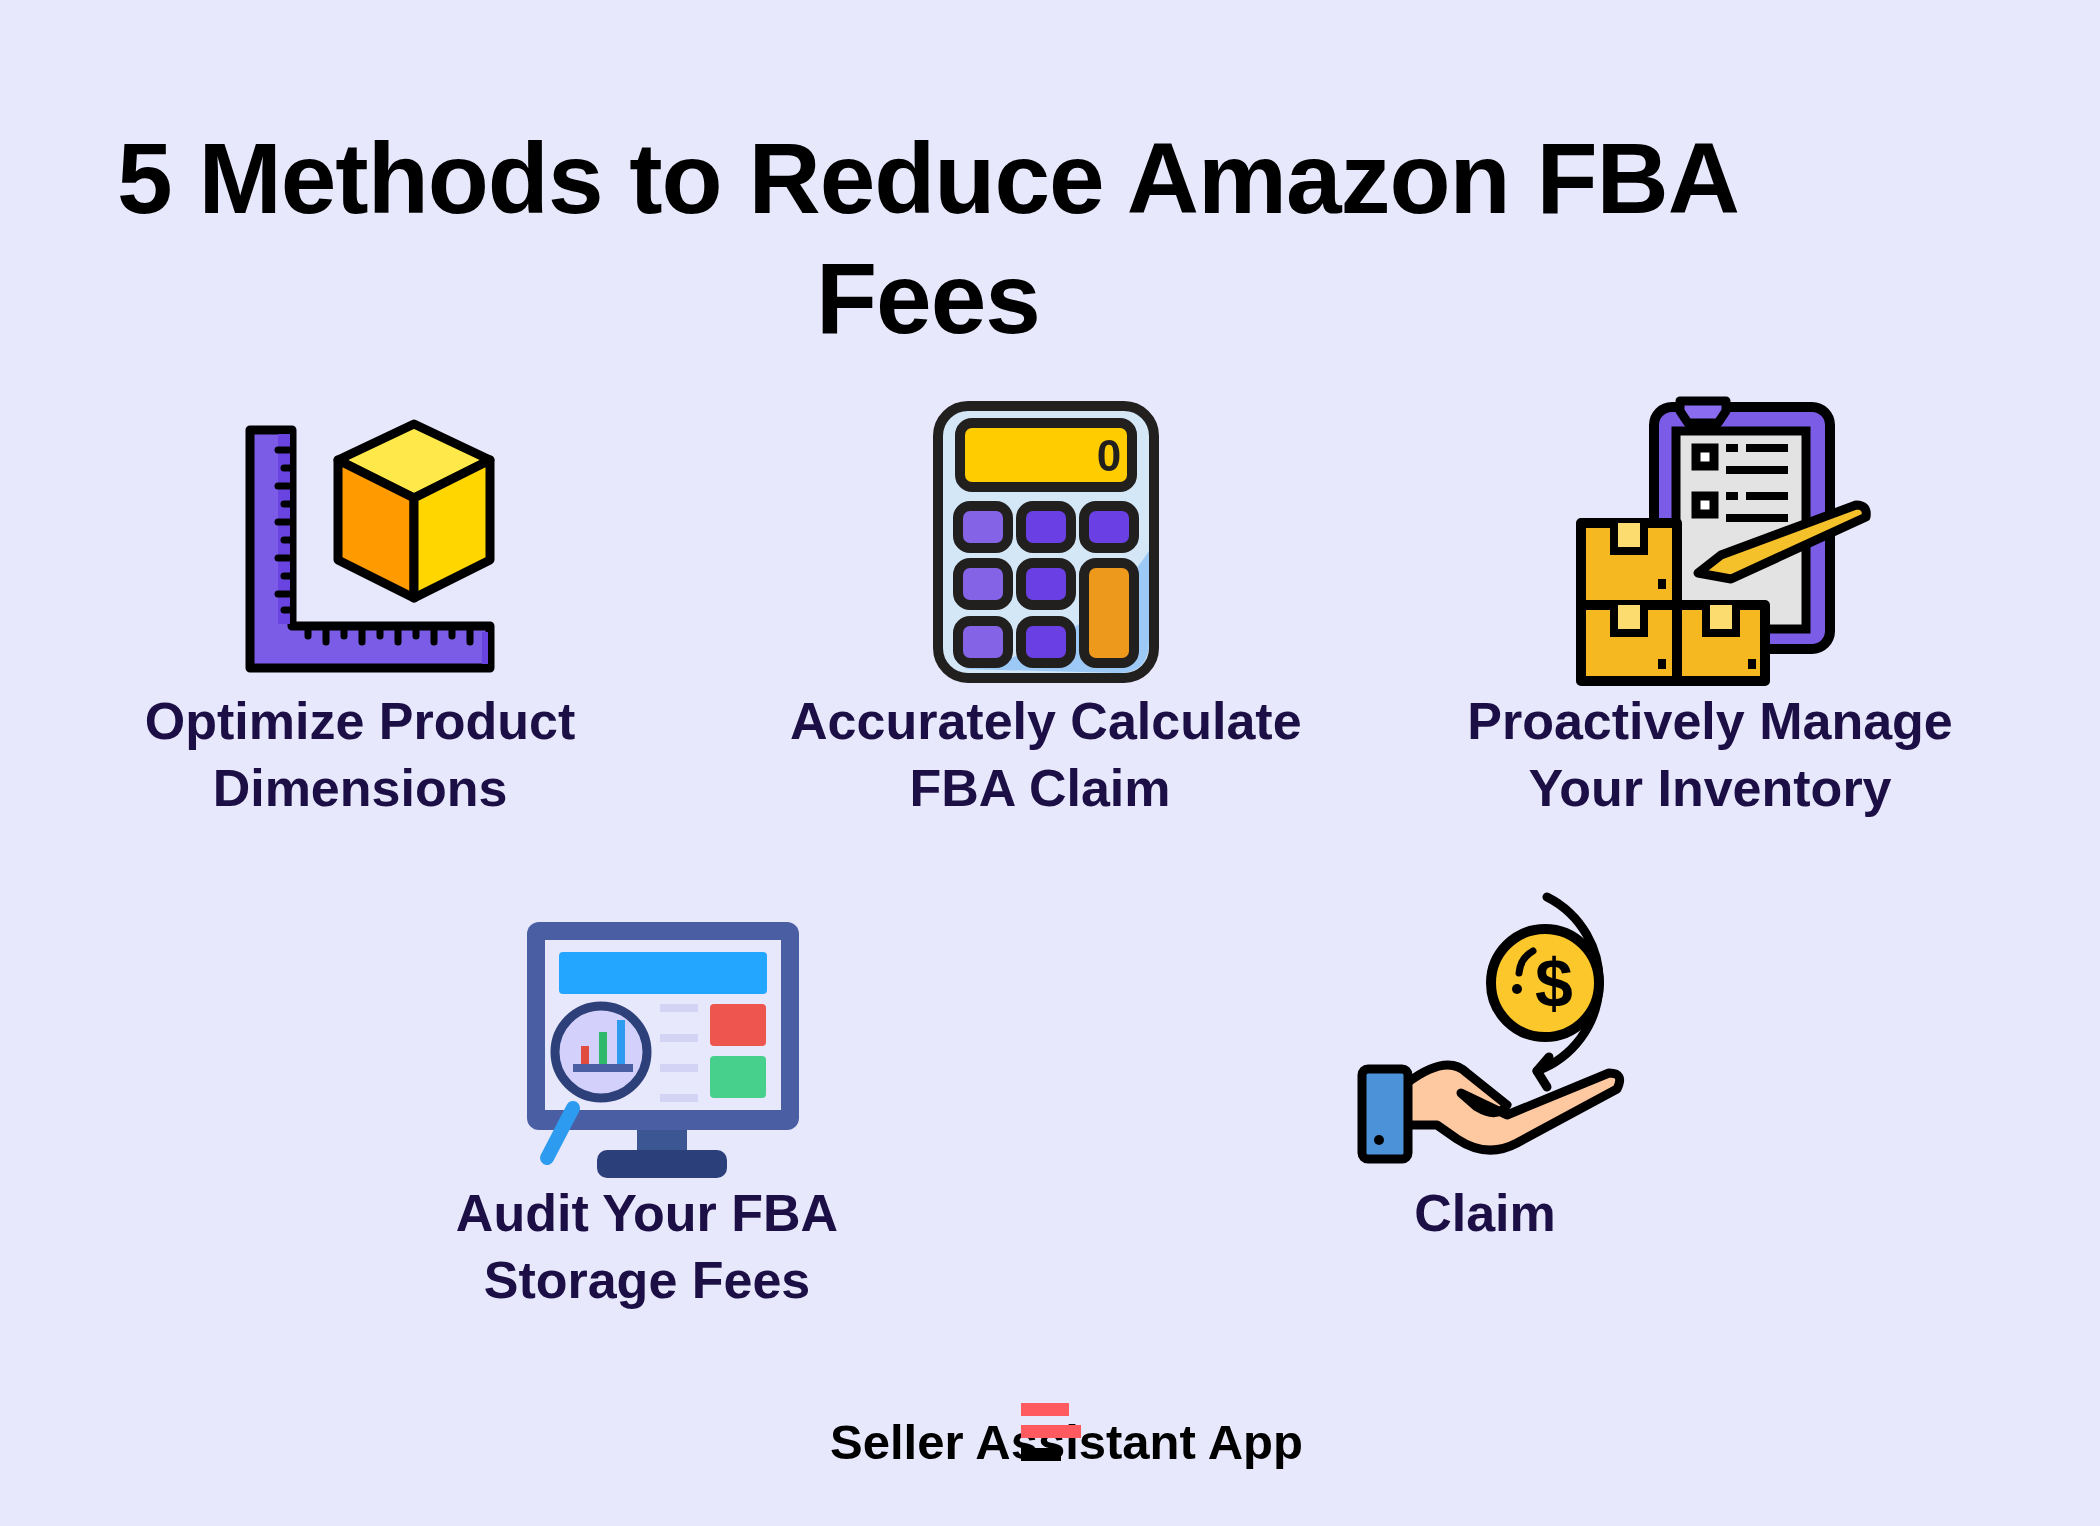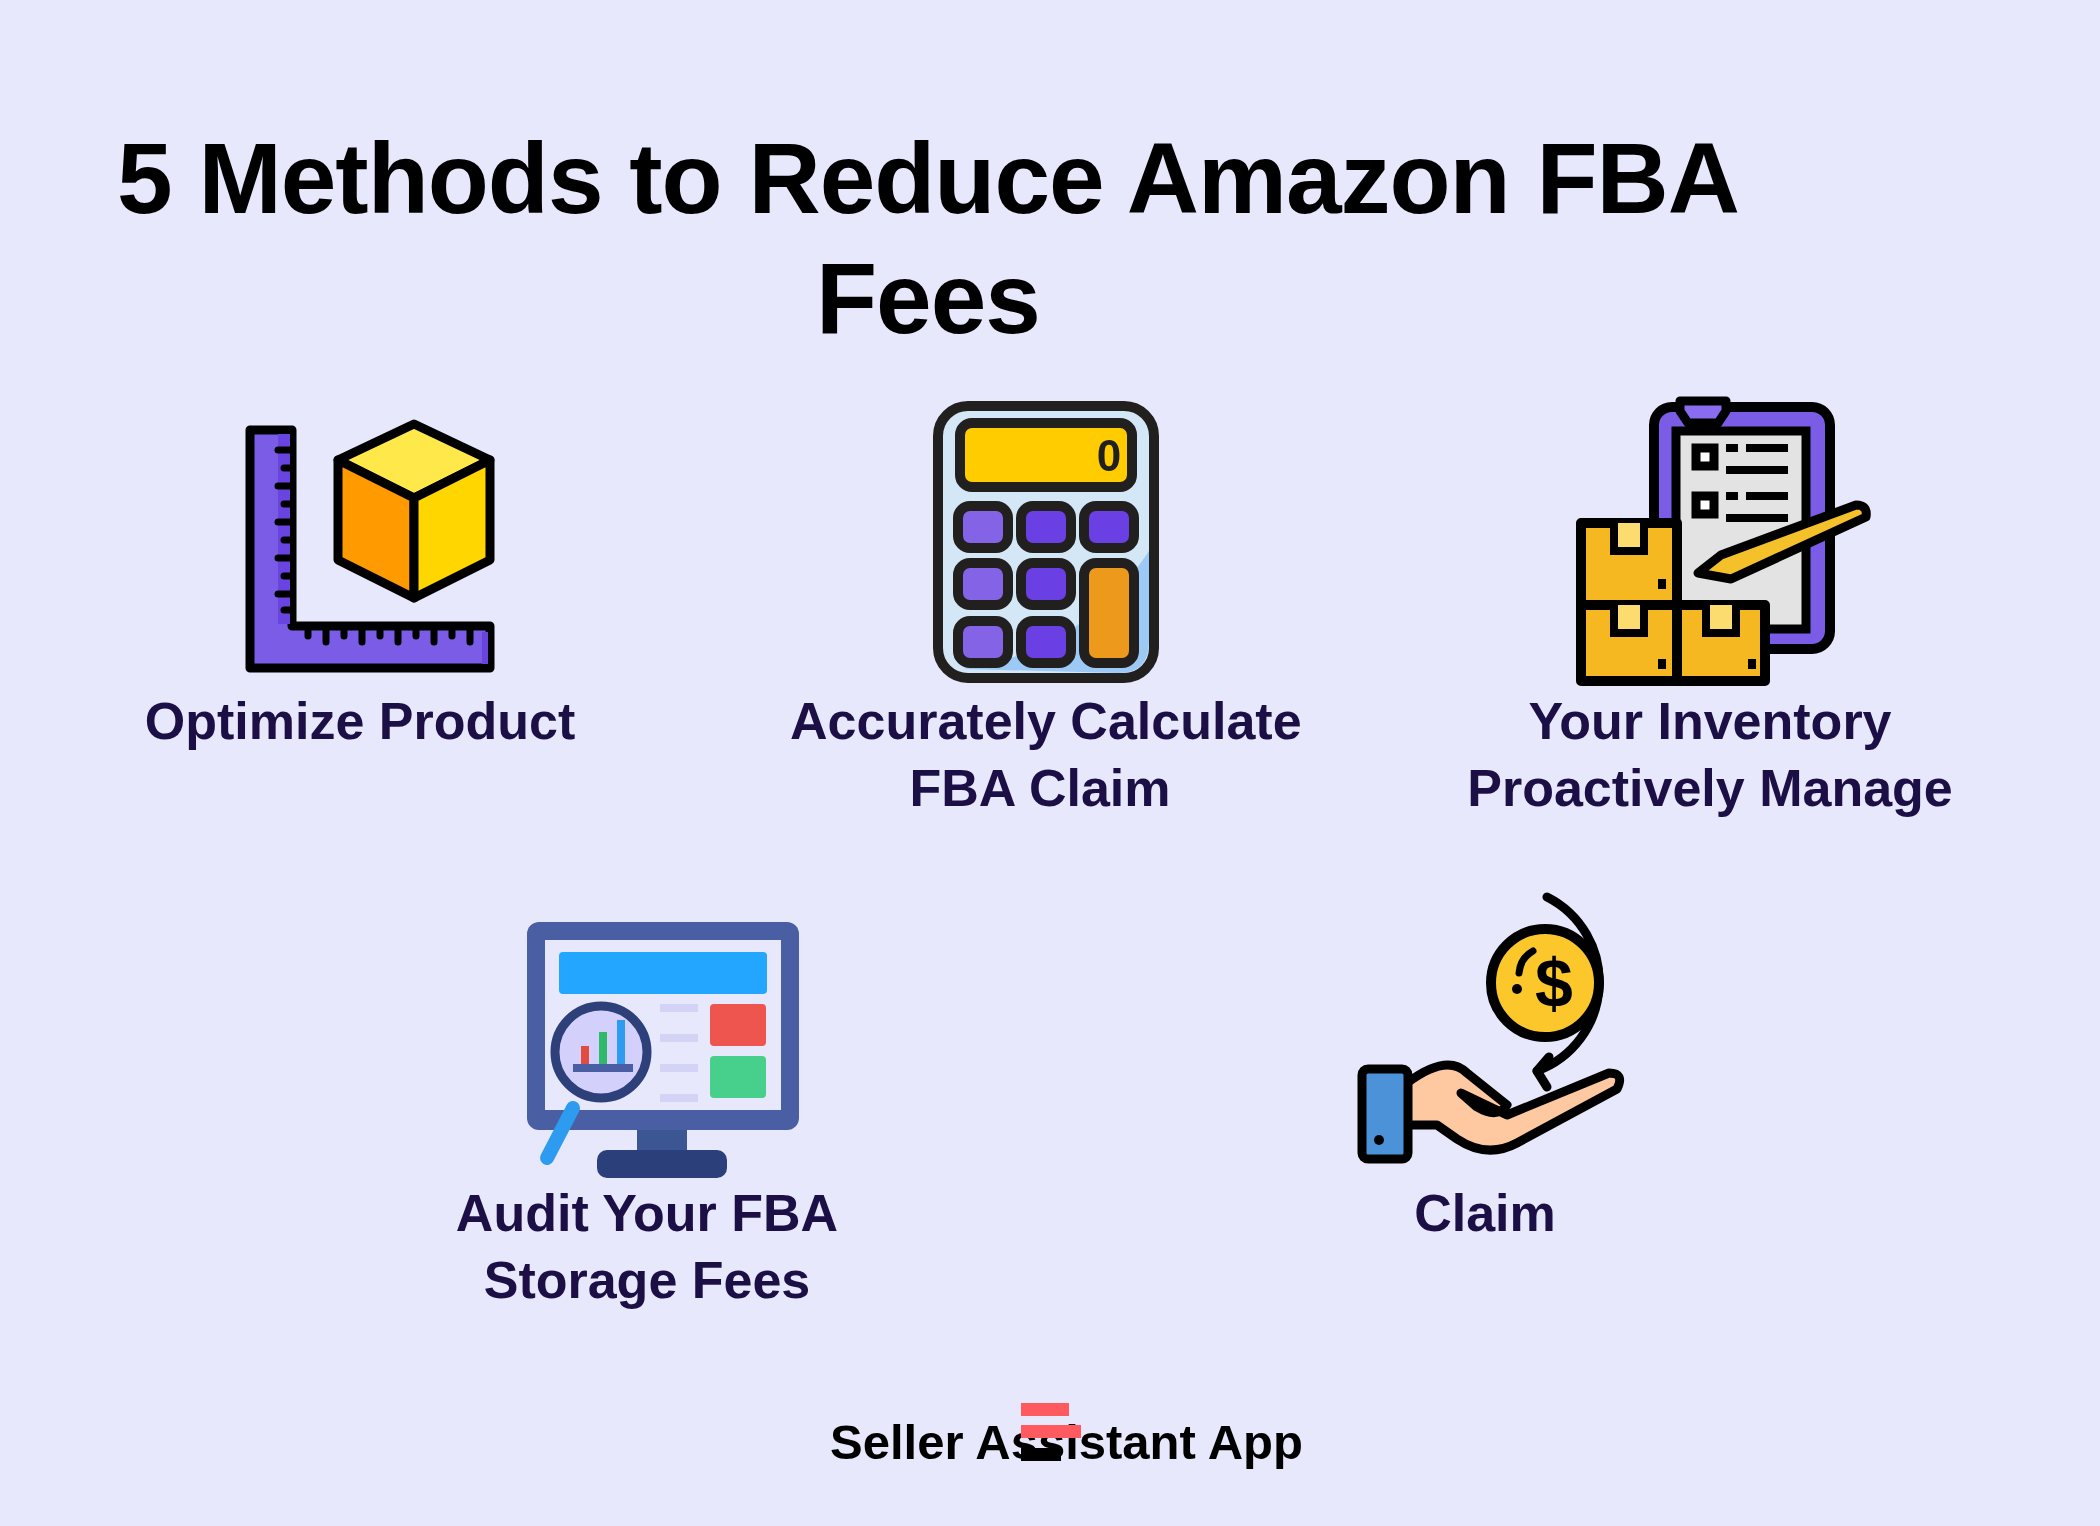--- a/index.html
+++ b/index.html
@@ -61,20 +61,21 @@
     </g>
     <g stroke="#000" stroke-width="9" stroke-linejoin="round">
       <path d="M96 38 L172 2 L248 38 L172 76 Z" fill="#ffe94a"></path>
       <path d="M96 38 L172 76 L172 176 L96 138 Z" fill="#ff9a00"></path>
       <path d="M248 38 L172 76 L172 176 L248 138 Z" fill="#ffd600"></path>
     </g>
   </svg>
 </div>
 <div class="label" style="left:110px;top:688px;width:500px;">
   <span>Optimize Product</span>
+  <span>Dimensions</span>
 </div>
 
 <div class="icon" style="left:933px;top:401px;width:226px;height:282px;">
   <svg viewBox="0 0 226 282">
     <rect x="5" y="5" width="216" height="272" rx="30" fill="#d3e7f7" stroke="#221f1f" stroke-width="10"></rect>
     <path d="M30 268 Q150 250 216 150 L216 240 Q216 272 186 272 Z" fill="#9cc9f5"></path>
     <rect x="27" y="22" width="172" height="64" rx="12" fill="#ffcc00" stroke="#221f1f" stroke-width="10"></rect>
     <text x="176" y="70" font-family="Liberation Sans, sans-serif" font-weight="bold" font-size="44" fill="#221f1f" text-anchor="middle">0</text>
     <g fill="#6a3fe4" stroke="#221f1f" stroke-width="10">
       <rect x="25" y="105" width="50" height="42" rx="12" fill="#8463e6"></rect>
@@ -124,22 +125,22 @@
       <path d="M130 222 v28 h30 v-28"></path>
     </g>
     <g fill="#000">
       <rect x="82" y="196" width="8" height="10"></rect>
         <rect x="82" y="276" width="8" height="10"></rect>
         <rect x="172" y="276" width="8" height="10"></rect>
     </g>
   </svg>
 </div>
 <div class="label" style="left:1460px;top:688px;width:500px;">
+  <span>Proactively Manage</span>
   <span>Your Inventory</span>
-  <span>Proactively Manage</span>
 </div>
 
 <div class="icon" style="left:527px;top:922px;width:272px;height:256px;">
   <svg viewBox="0 0 272 256">
     <rect x="0" y="0" width="272" height="208" rx="12" fill="#4a5fa3"></rect>
     <rect x="18" y="18" width="236" height="170" fill="#e8e8fc"></rect>
     <rect x="32" y="30" width="208" height="42" rx="4" fill="#22a6ff"></rect>
     <g fill="#d3d3f5">
       <rect x="133" y="82" width="38" height="8"></rect>
         <rect x="133" y="112" width="38" height="8"></rect>

